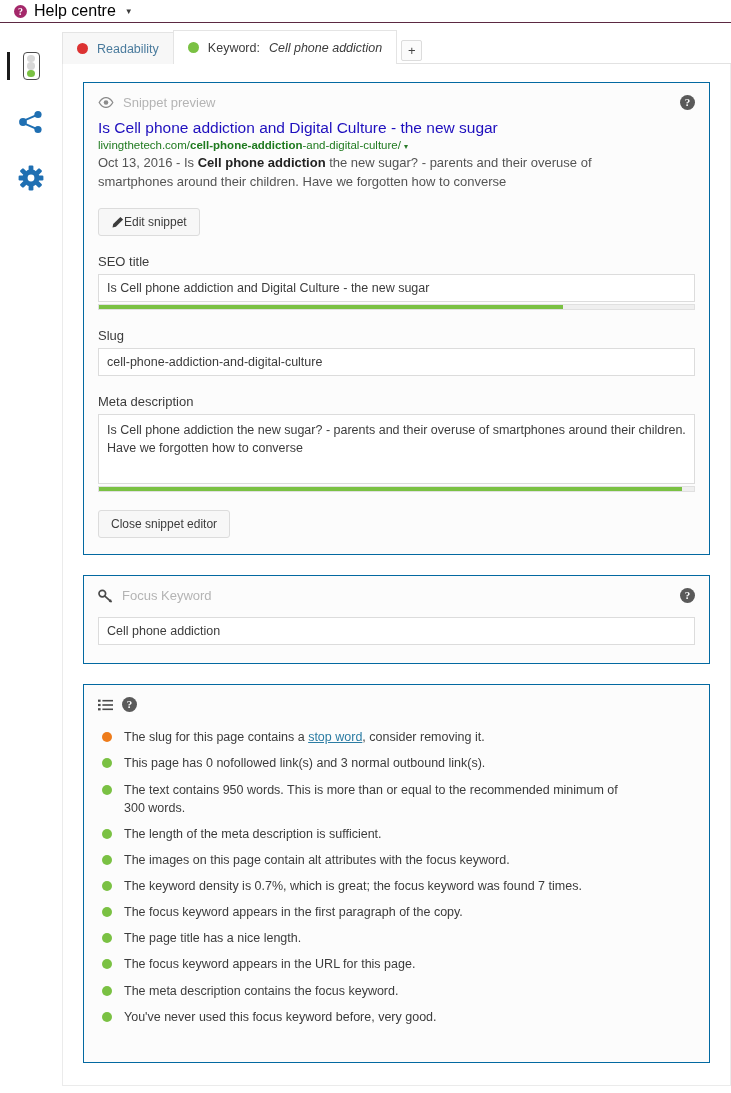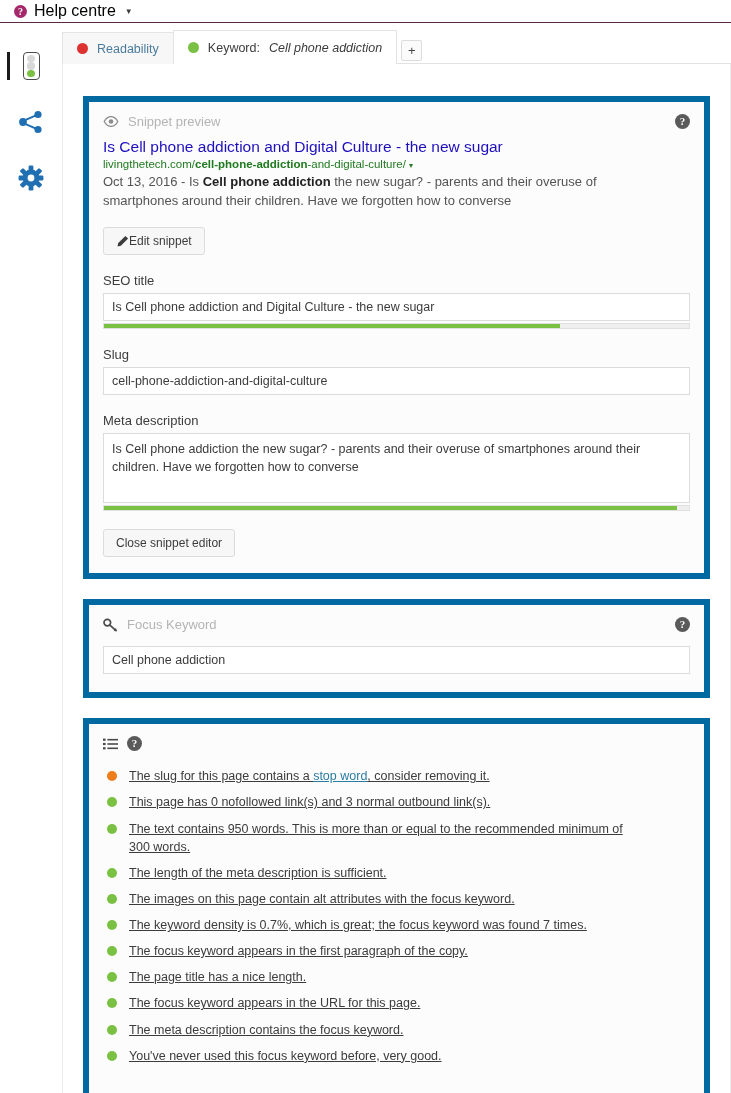--- a/index.html
+++ b/index.html
@@ -142,24 +142,23 @@
 
   
   .panels {
     border: 1px solid #ebebeb;
     border-top: none;
     background: #fff;
     min-height: 1020px;
     padding: 18px 20px 22px 20px;
   }
   .card {
-    border: 6px solid #0369a1;
+    border: 1px solid #0369a1;
     background: #fcfcfc;
     margin-bottom: 20px;
-    margin-top: 14px;
   }
   .card-head {
     display: flex;
     align-items: center;
     padding: 12px 14px 8px 14px;
   }
   .card-head .ico { margin-right: 9px; display: flex; align-items: center; }
   .card-title {
     font-size: 13px;
     color: #b4b4b4;
@@ -278,21 +277,21 @@
     color: #3c3c3c;
     line-height: 1.45;
     padding: 4px 0;
   }
   .analysis-list li .bullet {
     width: 10px; height: 10px;
     border-radius: 50%;
     flex: 0 0 auto;
     margin: 4px 12px 0 4px;
   }
-  .analysis-list li .txt { max-width: 508px; text-decoration: underline; }
+  .analysis-list li .txt { max-width: 508px; }
   .analysis-list a { color: #2b7ca3; }
 </style>
 </head>
 <body>
 
 <div class="helpbar">
   <span class="help-icon">?</span>
   <span>Help centre</span>
   <span class="help-caret">▼</span>
 </div>

